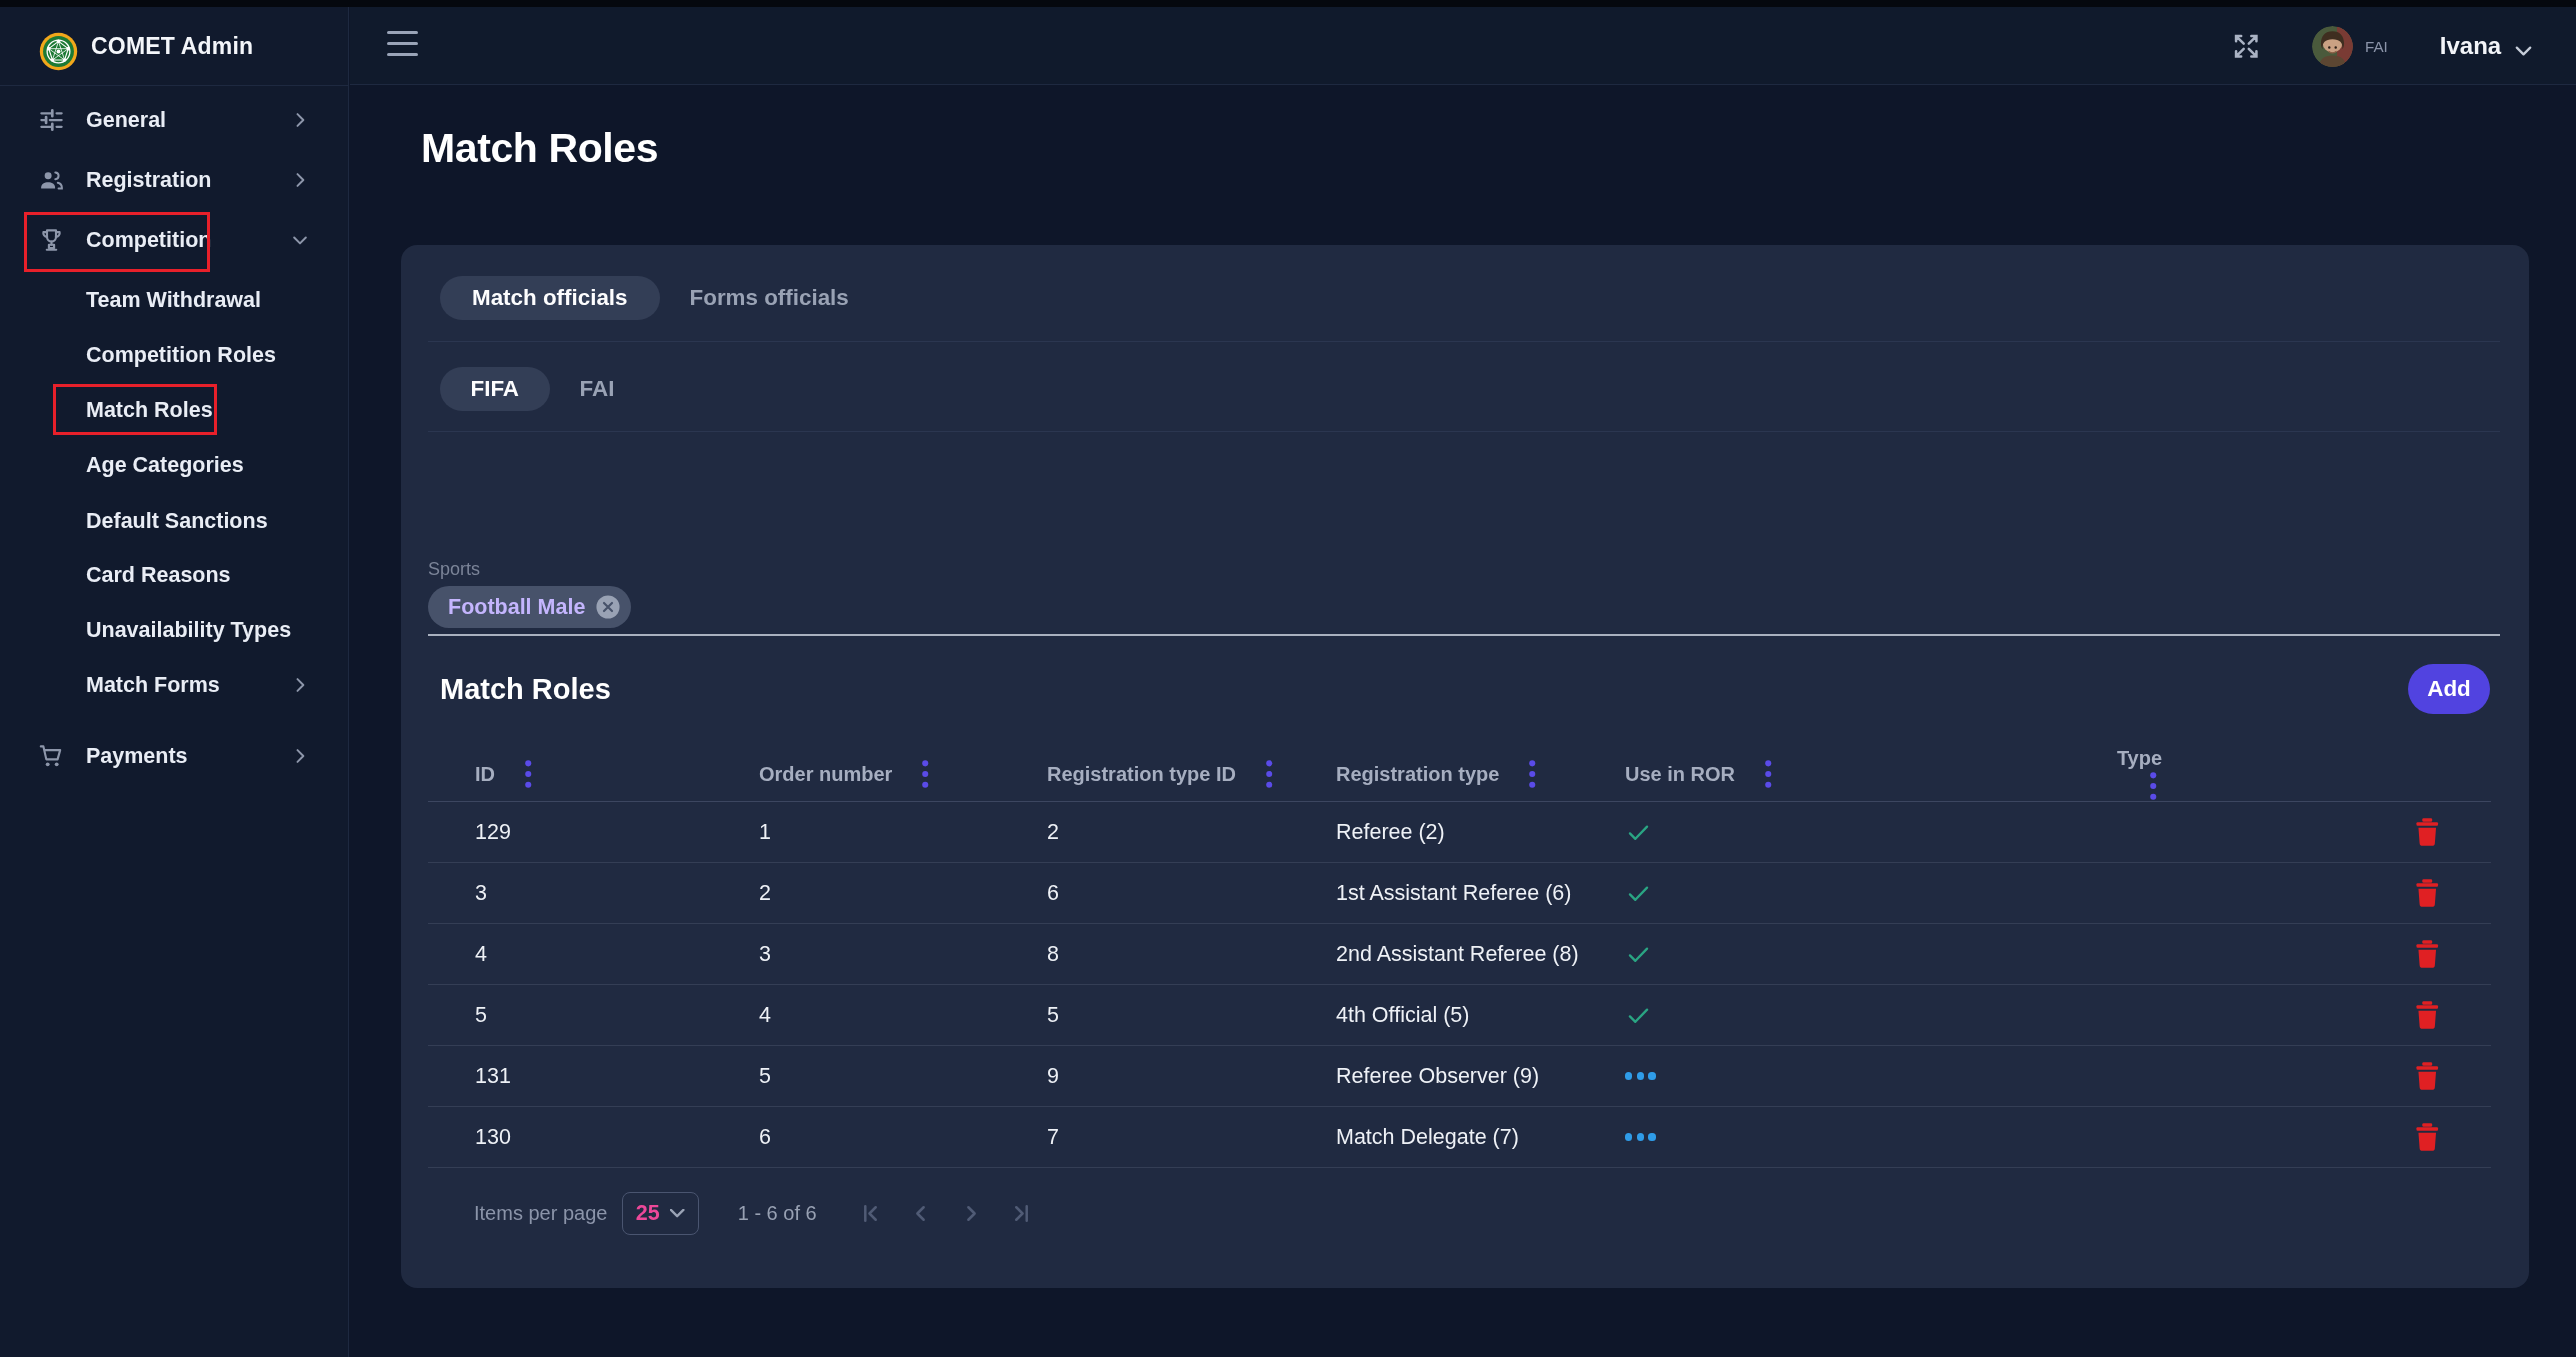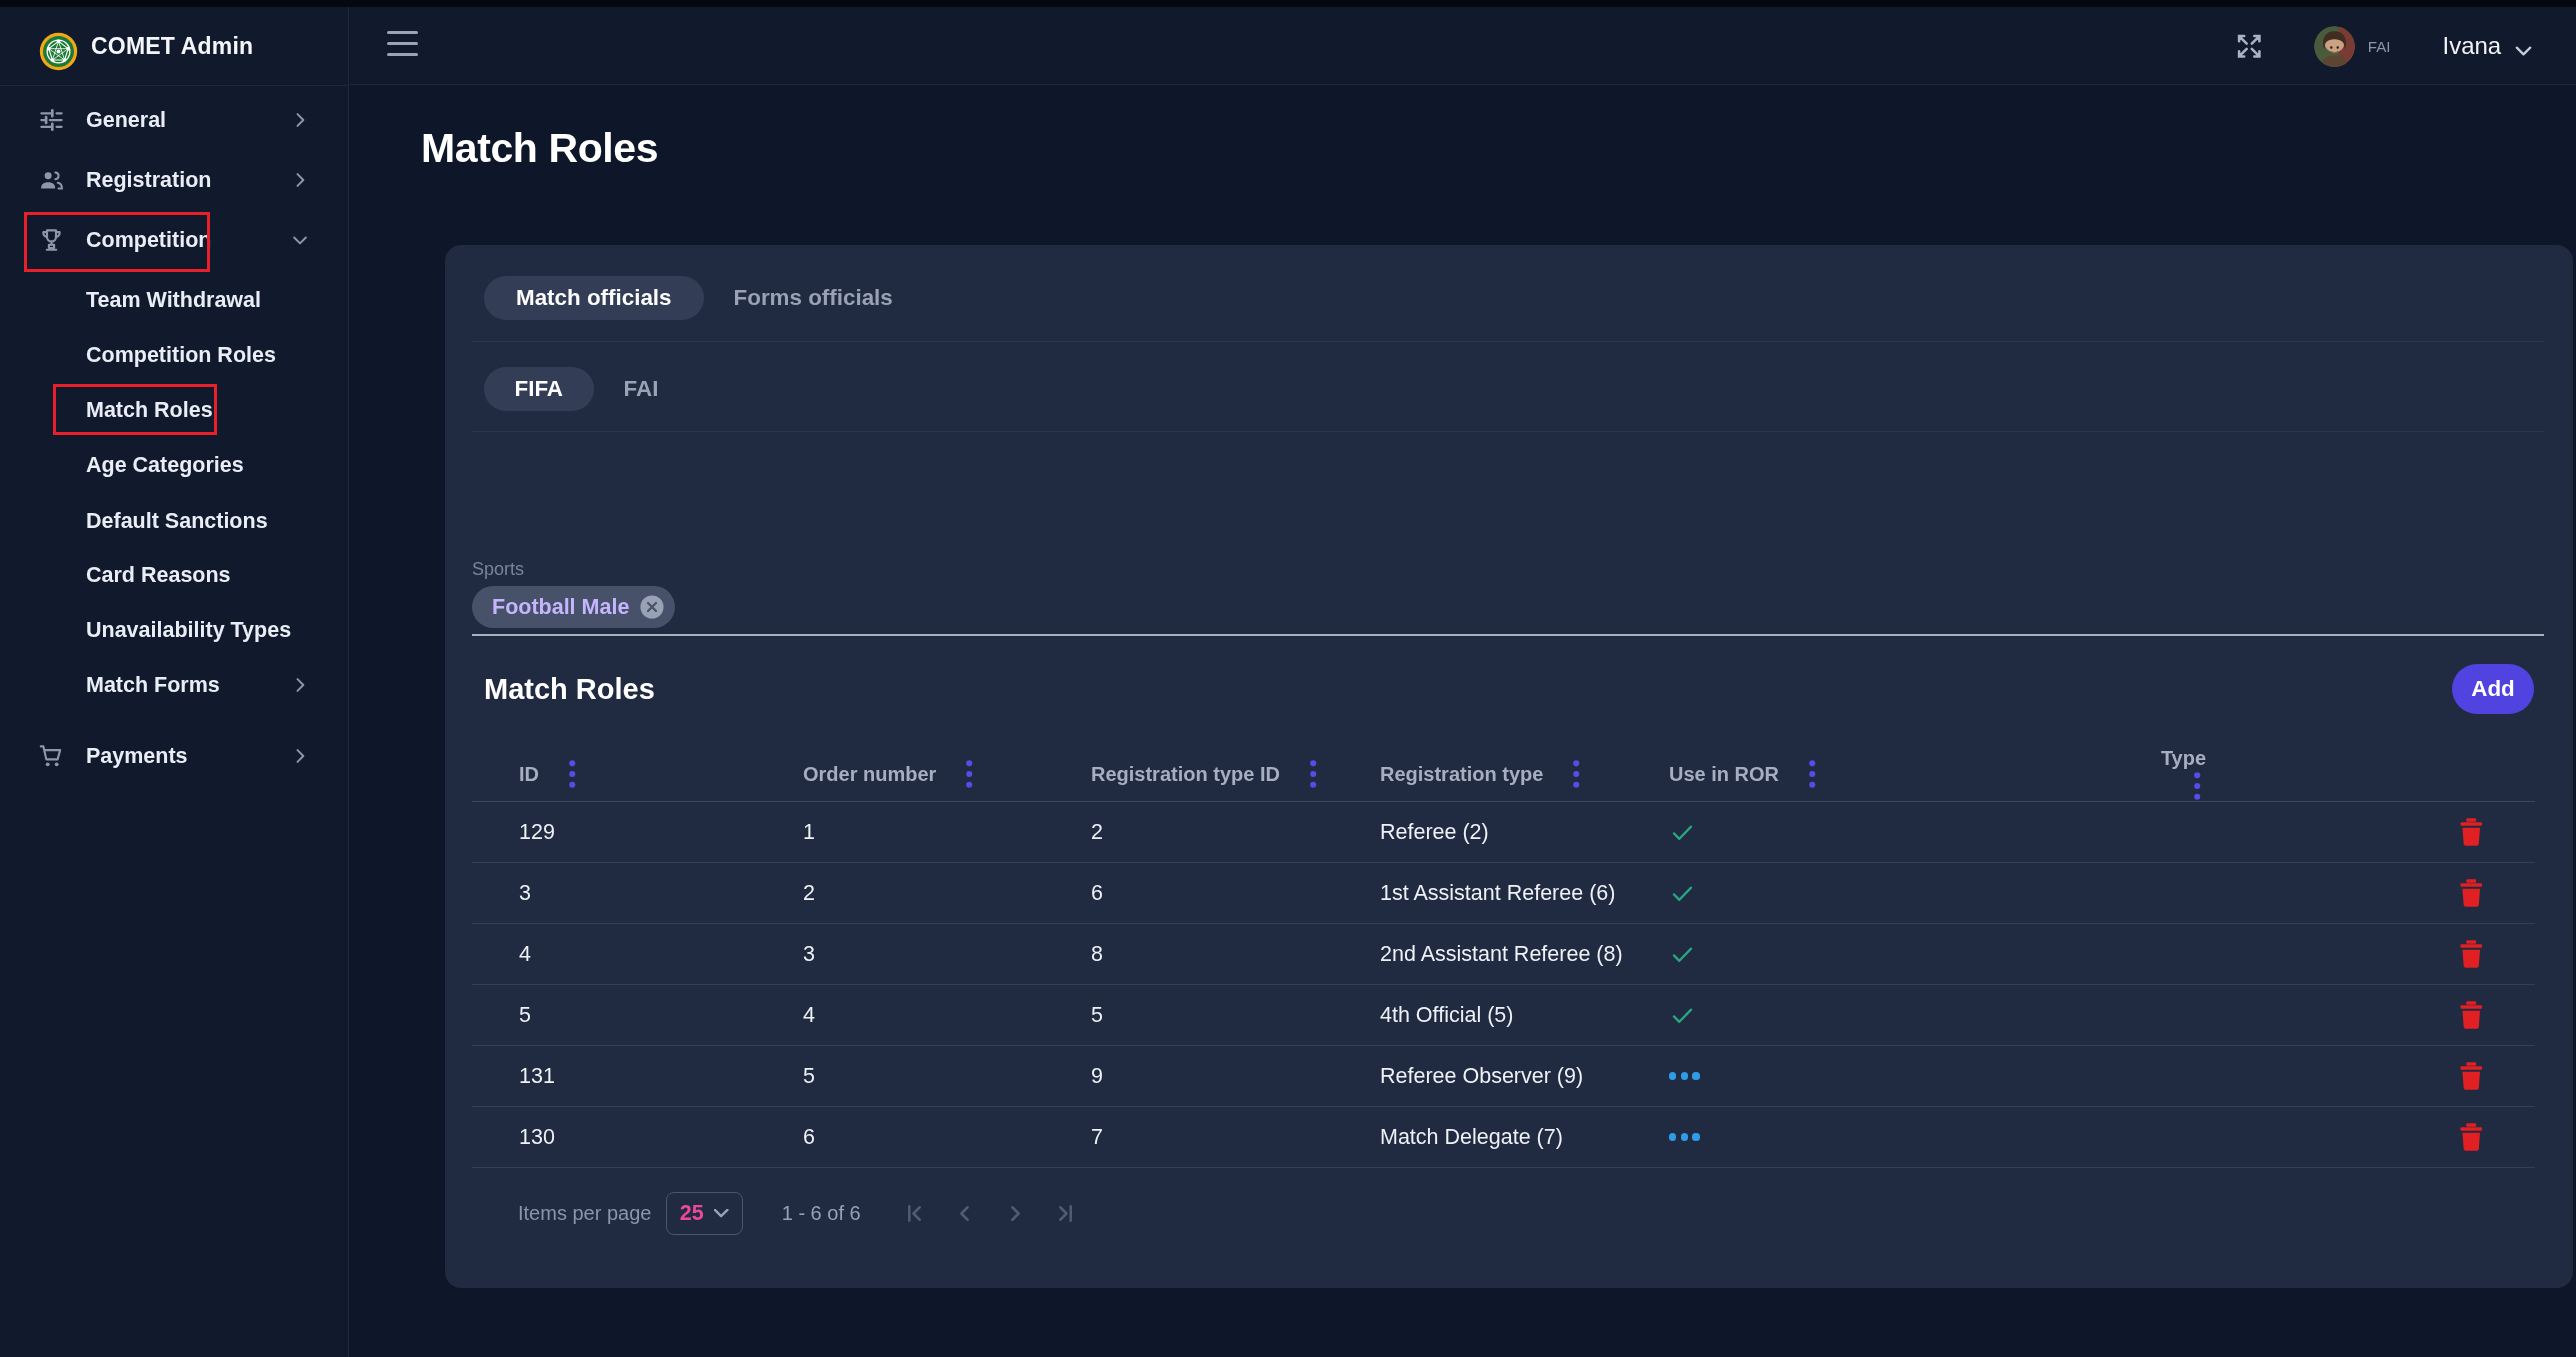--- a/index.html
+++ b/index.html
@@ -34,29 +34,29 @@
   
   .topbar { position:absolute; left:350px; top:7.2px; width:2226px; height:78px;
             background:#101a2c; border-bottom:0.9px solid #1e2940; }
   .hamburger { position:absolute; left:37px; top:24px; width:30.5px; height:25px; display:flex;
                flex-direction:column; justify-content:space-between; cursor:pointer; background:none; border:none; }
   .hamburger span { display:block; width:30.5px; height:3.1px; background:#9aa4b8; border-radius:1.8px; }
   .topbar-right { position:absolute; right:41px; top:0; height:78px; display:flex; align-items:center; }
   .expand-btn { width:30.5px; height:30.5px; background:none; border:none; cursor:pointer; padding:0; }
   .avatar { width:41px; height:41px; border-radius:50%; overflow:hidden; margin-left:50px; cursor:pointer; }
   .org-tag { color:#8b94a9; font-size:15.2px; margin-left:12.5px; }
-  .user-name { color:#f2f4f8; font-size:24px; font-weight:normal; margin-left:52px; }
+  .user-name { color:#f2f4f8; font-size:24px; font-weight:bold; margin-left:52px; }
   .user-chev { width:23px; height:23px; margin-left:10.8px; margin-top:9px; cursor:pointer; }
 
   
   .page-title { position:absolute; left:421px; top:125px; color:#ffffff;
                 font-size:41px; font-weight:800; letter-spacing:-0.4px; }
 
   .panel { position:absolute; left:401px; top:245px; width:2128px; height:1043px;
-           background:#202a41; border-radius:16px;margin-left:44px; }
+           background:#202a41; border-radius:16px; }
 
   .chip-row { position:absolute; left:39px; display:flex; align-items:center; }
   .pill { display:inline-flex; align-items:center; height:44px; padding:0 32px; border-radius:22.4px;
           background:#333e56; color:#fdfdfe; font-size:22.4px; font-weight:600; cursor:pointer; white-space:nowrap; }
   .ghost-tab { color:#99a2b4; font-size:22.4px; font-weight:600; margin-left:30px; cursor:pointer; white-space:nowrap; }
   .row-1 { top:31px; } .row-2 { top:122px; } .row-3 { top:214px; }
   .h-div { position:absolute; left:27px; width:2072px; height:0.9px; background:#2b3650; }
   .hd-1 { top:96px; } .hd-2 { top:186px; }
 
   .sports-label { position:absolute; left:27px; top:314px; color:#7b8498; font-size:18px; }

